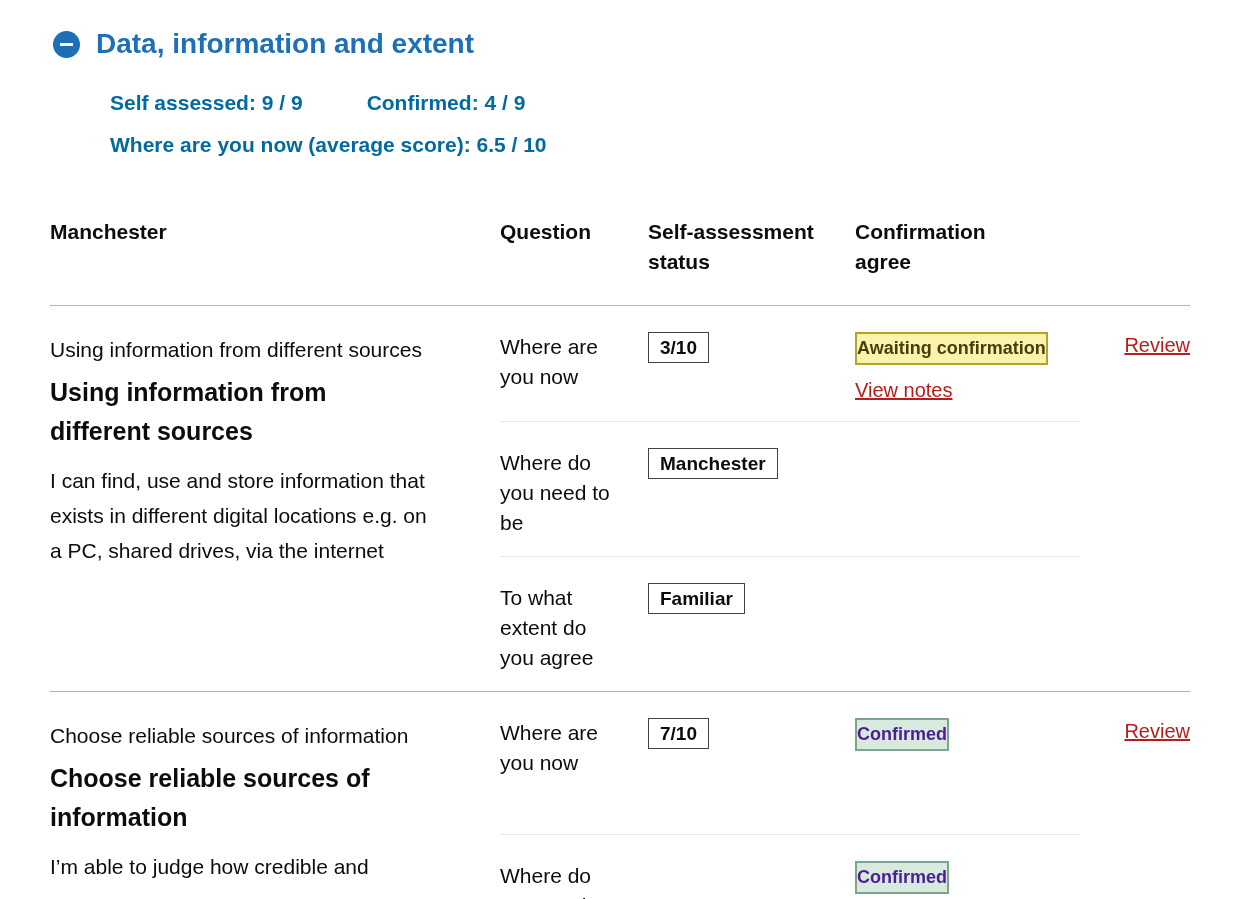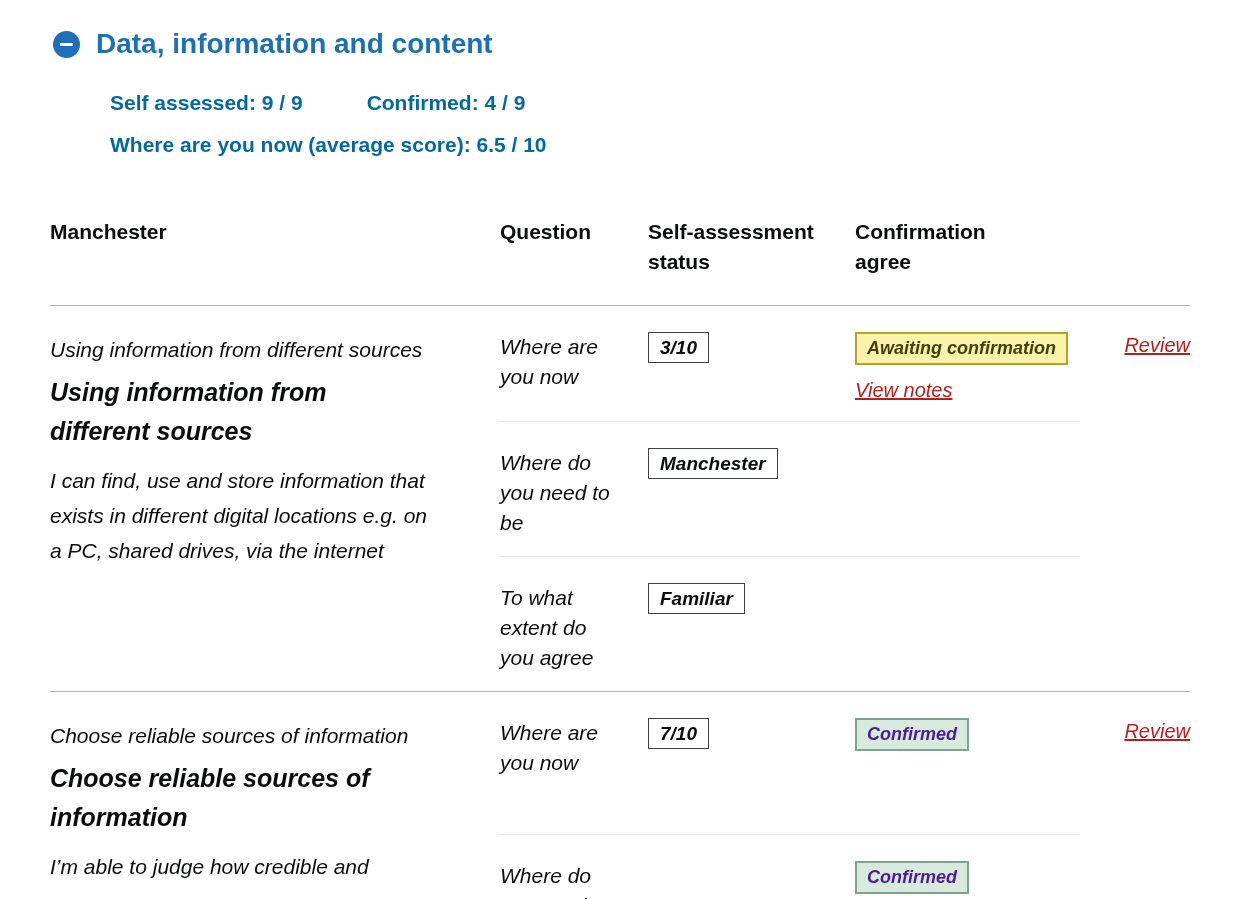--- a/index.html
+++ b/index.html
@@ -78,21 +78,20 @@
     padding: 0 0 28px 0;
     border-bottom: 1px solid #b1b4b6;
   }
   th .hdr { display: inline-block; }
   th.col-sa .hdr { max-width: 180px; }
   th.col-cf .hdr { max-width: 160px; }
 
   td {
     vertical-align: top;
     padding: 26px 0 18px 0;
-    font-style: italic;
   }
 
   
   tr.sep td.q-cell,
   tr.sep td.sa-cell,
   tr.sep td.cf-cell {
     border-bottom: 1px solid #e8e8e8;
   }
   
   tr.group-end td { border-bottom: 1px solid #b1b4b6; }
@@ -134,21 +133,21 @@
     padding: 3px 11px;
     font-size: 19px;
     font-weight: 700;
     line-height: 23px;
     color: #0b0c0c;
   }
 
   
   .tag {
     display: inline-block;
-    padding: 3px 10px;
+    padding: 3px 0;
     font-size: 18px;
     font-weight: 700;
     line-height: 23px;
   }
   .tag--awaiting {
     background: #fbf3a9;
     border: 2px solid #b3a22e;
     color: #453e0e;
   }
   .tag--confirmed {
@@ -170,21 +169,21 @@
   td.rv-cell { text-align: right; }
 </style>
 </head>
 <body>
 
 <div class="viewport">
   <div class="page">
 
     <div class="section-header">
       <span class="toggle-icon"></span>
-      <h2 class="section-title">Data, information and content</h2>
+      <h2 class="section-title">Data, information and extent</h2>
     </div>
 
     <div class="stats">
       <div class="stats-line">
         <span class="stat">Self assessed: 9 / 9</span>
         <span class="stat">Confirmed: 4 / 9</span>
       </div>
       <div class="stats-line">
         <span class="stat">Where are you now (average score): 6.5 / 10</span>
       </div>

